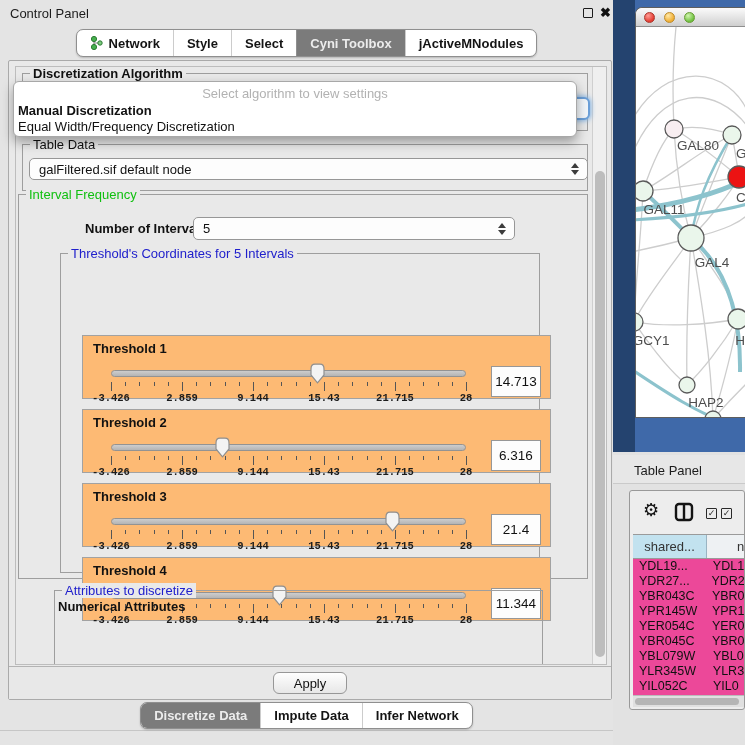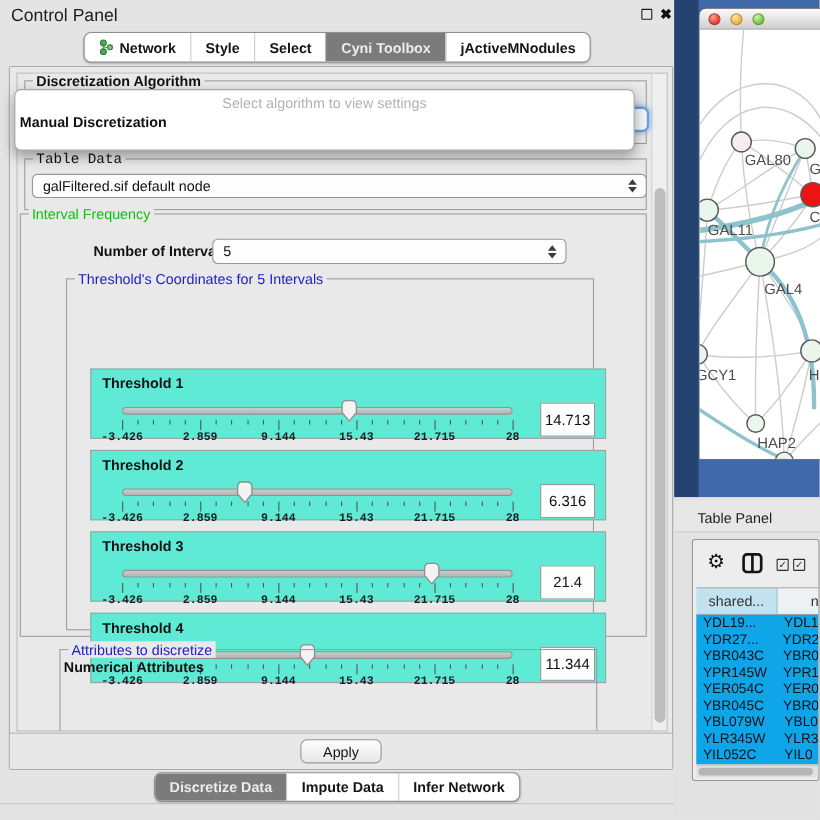--- a/index.html
+++ b/index.html
@@ -3,21 +3,21 @@
 <meta charset="utf-8">
 <style>
   * { margin:0; padding:0; box-sizing:border-box; }
   html,body { width:745px; height:745px; overflow:hidden;
     font-family:"Liberation Sans", sans-serif; background:#e4e4e4; }
 
   
   #control-panel { position:absolute; left:0; top:0; width:613px; height:731px;
     background:#e4e4e4; border-bottom:1px solid #c6c6c6; }
   #cp-titlebar { position:absolute; left:0; top:0; width:100%; height:26px; }
-  #cp-title { position:absolute; left:10px; top:6px; font-size:16px; color:#1c1c1c; }
+  #cp-title { position:absolute; left:10px; top:6px; font-size:13px; color:#1c1c1c; }
   #float-icon { position:absolute; left:583px; top:8px; width:10px; height:10px;
     border:1.6px solid #1c1c1c; border-radius:1px; }
   #close-icon { position:absolute; left:600px; top:5px; font-size:13px; font-weight:bold; color:#111; }
 
   .tabstrip { display:flex; background:#fff; border:1px solid #8f8f8f; border-radius:7px;
     overflow:hidden; font-size:13px; font-weight:bold; color:#141414;
     box-shadow:0 1px 2px rgba(0,0,0,.2); width:max-content; }
   .tabstrip .tab { padding:5px 13px; display:flex; align-items:center; gap:6px;
     border-left:1px solid #cccccc; white-space:nowrap; }
   .tabstrip .tab:first-child { border-left:none; }
@@ -31,21 +31,21 @@
     border:1px solid #bdbdbd; background:#e9e9e9; overflow:hidden; }
   #v-scrollbar { position:absolute; right:0; top:0; width:14px; height:100%;
     background:#efefef; border-left:1px solid #cfcfcf; }
   #v-scroll-thumb { position:absolute; left:2px; top:104px; width:10px; height:486px;
     background:#bdbdbd; border-radius:6px; }
 
   .group { position:absolute; border:1px solid #9e9e9e; }
   .group-title { position:absolute; top:-8px; left:7px; background:#e9e9e9;
     padding:0 3px; font-size:13px; line-height:15px; white-space:nowrap; }
   .t-black { color:#111; font-weight:bold; }
-  .t-plain { color:#111;font-family:Liberation Mono, monospace; }
+  .t-plain { color:#111; }
   .t-green { color:#10c010; }
   .t-blue  { color:#2020cc; }
 
   .combo { background:#fdfdfd; border:1px solid #979797; border-radius:5px;
     font-size:13px; color:#111; display:flex; align-items:center; padding:0 9px; }
   .spinner { position:absolute; right:8px; top:50%; transform:translateY(-50%);
     display:flex; flex-direction:column; gap:2px; }
   .spinner .up { width:0; height:0; border-left:4px solid transparent;
     border-right:4px solid transparent; border-bottom:5px solid #3c3c3c; }
   .spinner .dn { width:0; height:0; border-left:4px solid transparent;
@@ -58,21 +58,21 @@
   #algo-placeholder { position:absolute; top:4px; left:0; width:100%; text-align:center;
     color:#b2b2b2; font-size:13px; }
   .algo-item { position:absolute; left:4px; font-size:13px; color:#111; white-space:nowrap; }
 
   #algo-combo { position:absolute; left:26px; top:95px; width:562px; height:23px;
     background:#f2f6fa; border:2px solid #6b9fd8; border-radius:6px;
     box-shadow:0 0 5px 1px #82b2e2; z-index:10; }
 
   
   .th-box { position:absolute; left:62px; width:469px; height:64px;
-    border:1px solid #a2a2a2; background:#5eead4;padding-left:30px; }
+    border:1px solid #a2a2a2; background:#fdba74;padding-left:30px; }
   .th-label { position:absolute; left:10px; top:5px; font-size:13px; font-weight:bold; color:#111; }
   .th-track { position:absolute; left:28px; top:34px; width:355px; height:7px;
     border:1px solid #939393; border-radius:4px;
     background:linear-gradient(#cdcdcd,#b4b4b4); }
   .th-thumb { position:absolute; top:-8px; width:17px; height:21px; }
   .th-ticks { position:absolute; left:28px; top:46px; width:356px; height:9px; }
   .tick { position:absolute; top:0; width:1px; background:#555; }
   .tick-label { position:absolute; top:56px; width:56px; text-align:center;
     font-size:10.5px; font-weight:bold; color:#1c1c1c;font-family:Liberation Mono, monospace; }
   .th-value { position:absolute; left:408px; top:30px; width:50px; height:31px;
@@ -119,21 +119,21 @@
   #gear-icon { position:absolute; left:13px; top:10px; font-size:18px; color:#141414; line-height:18px; }
   #col-icon { position:absolute; left:44px; top:11px; }
   .cbx { position:absolute; top:17px; width:11px; height:11px; border:1.5px solid #2a2a2a;
     border-radius:1px; font-size:9px; line-height:9px; text-align:center; color:#2a2a2a; }
   #tp-header { position:absolute; left:3px; top:43px; right:0; height:25px;
     border-top:1px solid #9a9a9a; border-bottom:1px solid #9a9a9a; display:flex; }
   .hcell { font-size:13px; color:#333; display:flex; align-items:center; overflow:hidden; }
   #hcell-shared { width:74px; background:#c2e2ef; border-right:1px solid #9ab4c2;
     justify-content:center; }
   #hcell-name { flex:1; background:#eef1f3; padding-left:30px; }
-  #tp-body { position:absolute; left:3px; top:68px; right:0; bottom:14px; background:#0ea5e9; }
+  #tp-body { position:absolute; left:3px; top:68px; right:0; bottom:14px; background:#ec4899; }
   .trow { height:15px; display:flex; font-size:12.5px; color:#111; white-space:nowrap; }
   .trow .c1 { width:74px; padding-left:6px; overflow:hidden; }
   .trow .c2 { padding-left:6px; overflow:hidden; }
   #h-scrollbar { position:absolute; left:3px; right:0; bottom:2px; height:12px;
     background:#e0e0e0; border-top:1px solid #bbb; }
   #h-scroll-thumb { position:absolute; left:2px; top:2px; width:104px; height:7px;
     background:#b5b5b5; border-radius:4px; }
 
   svg text { font-family:"Liberation Sans", sans-serif; }
 </style>
@@ -409,20 +409,21 @@
       <div class="tab">
           <span>Infer Network</span>
         </div>
     </div>
   </div>
 </div>
 
 <div id="algo-popup">
   <div id="algo-placeholder">Select algorithm to view settings</div>
   <div class="algo-item" style="top:21px; font-weight:bold;">Manual Discretization</div>
+  <div class="algo-item" style="top:37px;">Equal Width/Frequency Discretization</div>
 </div>
 
 <div id="blue-region">
   <div id="navy-strip"></div>
   <div id="net-window">
     <div id="net-titlebar">
       <span class="light" id="light-red"></span>
       <span class="light" id="light-yellow"></span>
       <span class="light" id="light-green"></span>
     </div>

